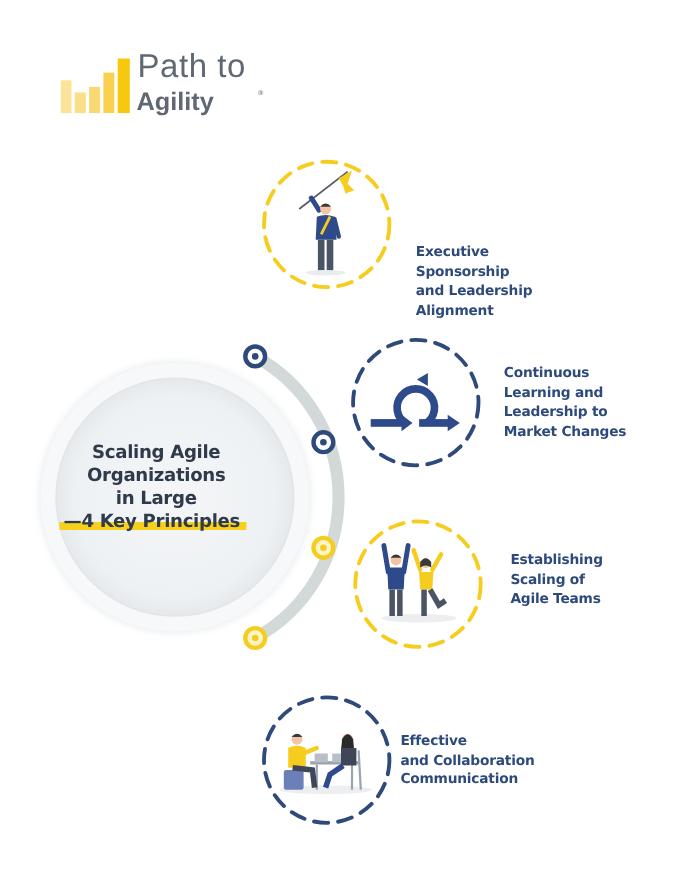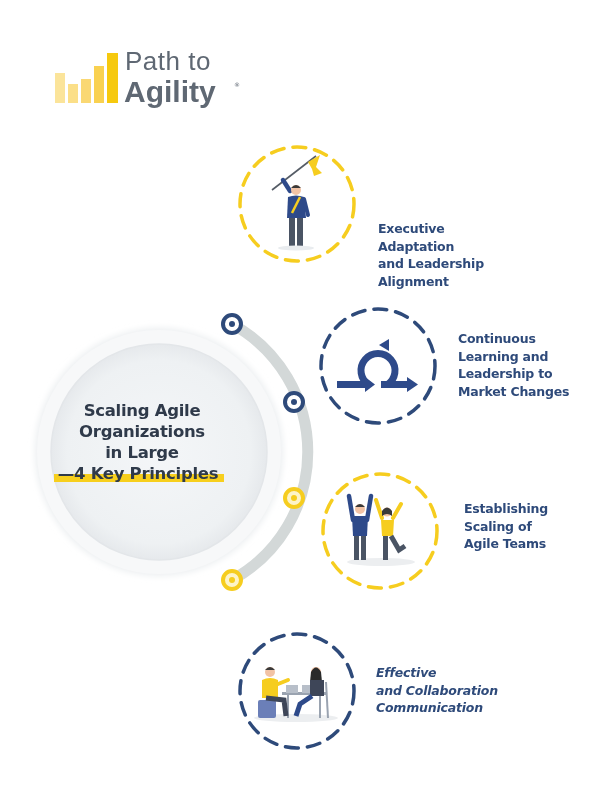--- a/index.html
+++ b/index.html
@@ -10,27 +10,27 @@
       overflow: hidden;
       font-family: "DejaVu Sans", sans-serif;
     }
     .abs { position: absolute; }
     
     .logo { left: 54px; top: 45px; width: 200px; height: 70px; }
     .logo-bars { position: absolute; left: 1px; top: 8px; width: 64px; height: 50px; }
     .logo-text-1 {
       position: absolute; left: 71px; top: 0px;
       font-family: "Liberation Sans", sans-serif;
-      font-size: 26px; color: #5f6873; letter-spacing: 0.5px; line-height: 32px;
+      font-size: 30px; color: #5f6873; letter-spacing: 0.5px; line-height: 32px;
     }
     .logo-text-2 {
       position: absolute; left: 70px; top: 30px;
       font-family: "Liberation Sans", sans-serif;
       font-weight: bold;
-      font-size: 30px; color: #5f6873; line-height: 34px;
+      font-size: 23px; color: #5f6873; line-height: 34px;
     }
     .logo-reg {
       position: absolute; left: 180px; top: 36px;
       font-size: 6px; color: #5f6873;
     }
 
     
     .hub-svg { left: 0; top: 0; width: 614px; height: 800px; pointer-events: none; }
     .hub-title {
       position: absolute; left: 42px; top: 400px; width: 200px;
@@ -133,21 +133,21 @@
 
     <path d="M68 56 L72 72" stroke="#2e4a8a" stroke-width="4" stroke-linecap="round"></path>
 
     <rect x="53" y="75" width="6" height="28" fill="#4a5464"></rect>
     <rect x="61" y="75" width="6" height="28" fill="#4a5464"></rect>
     <ellipse cx="60" cy="105" rx="18" ry="2.5" fill="#e9ecef"></ellipse>
   </g>
 </svg>
 <div class="principle-text" style="left:378px; top:172px;margin-top:48px;">
   <span class="line">Executive</span>
-  <span class="line">Adaptation</span>
+  <span class="line">Sponsorship</span>
   <span class="line">and Leadership</span>
   <span class="line">Alignment</span>
 </div>
 
 <svg class="icon-circle" style="left:317px; top:305px; width:122px; height:122px;" viewBox="0 0 122 122">
   <circle cx="61" cy="61" r="57" fill="none" stroke="#2e4a7a" stroke-width="3.5" stroke-dasharray="13 9" stroke-linecap="round"></circle>
   <g>
 
     <path d="M52 80 A 17 17 0 1 1 70 80" fill="none" stroke="#2e4a8a" stroke-width="7"></path>
     <polygon points="62,40 72,34 72,46" fill="#2e4a8a"></polygon>
@@ -215,17 +215,17 @@
     <path d="M30 68 L48 70 L50 86" stroke="#3e4658" stroke-width="5" fill="none"></path>
 
     <circle cx="80" cy="42" r="5" fill="#f2c3a5"></circle>
     <path d="M75 42 Q80 33 85 42 L86 52 L74 52 Z" fill="#2a2a2a"></path>
     <path d="M74 50 L88 50 L88 66 L74 66 Z" fill="#3e4658"></path>
     <path d="M76 66 L64 74 L60 86" stroke="#2e4a8a" stroke-width="5" fill="none"></path>
 
     <line x1="90" y1="52" x2="92" y2="88" stroke="#9aa3b0" stroke-width="2"></line>
   </g>
 </svg>
-<div class="principle-text" style="left:376px; top:664px;font-style:italic;">
+<div class="principle-text" style="left:364px; top:664px;">
   <span class="line">Effective</span>
   <span class="line">and Collaboration</span>
   <span class="line">Communication</span>
 </div>
 
 </body></html>

